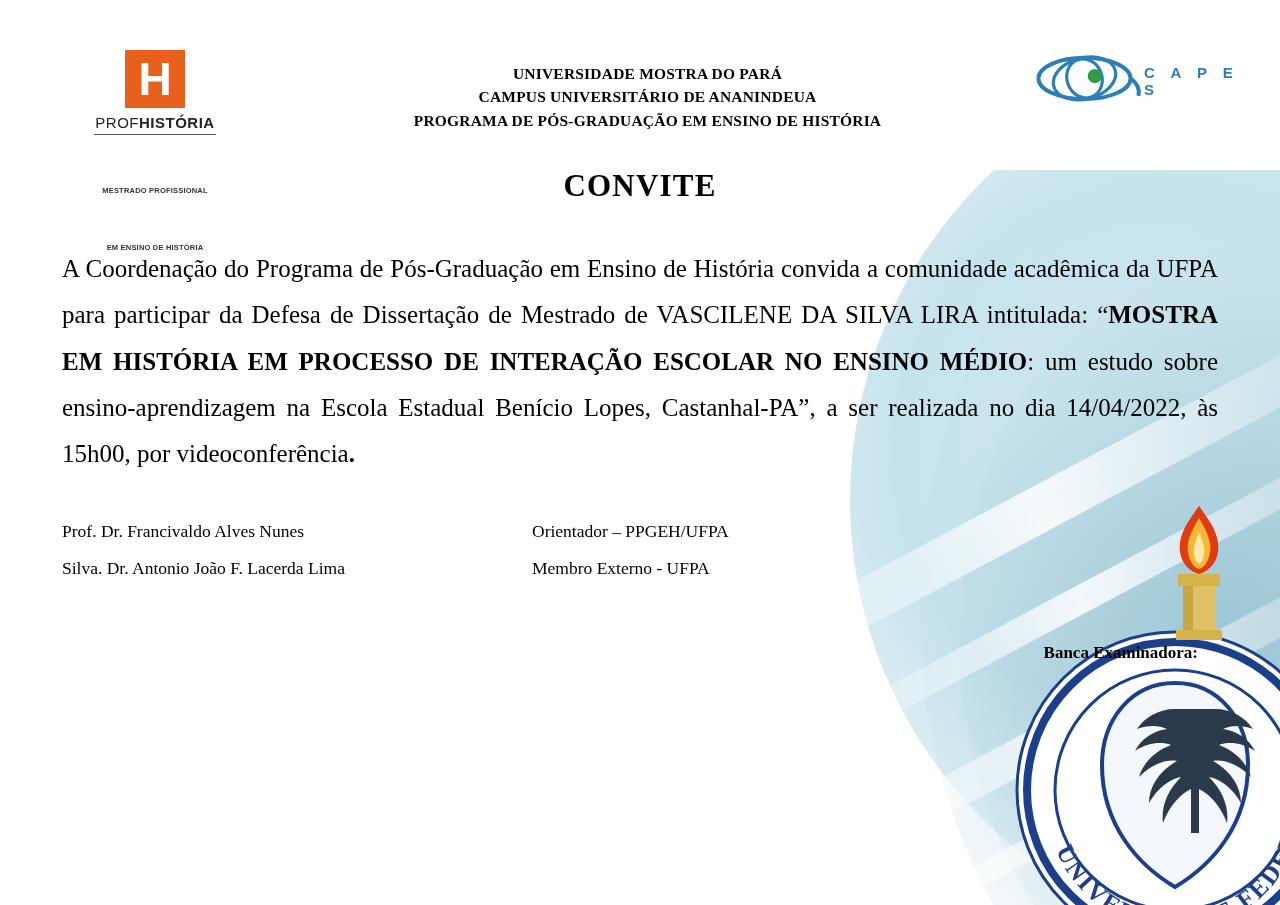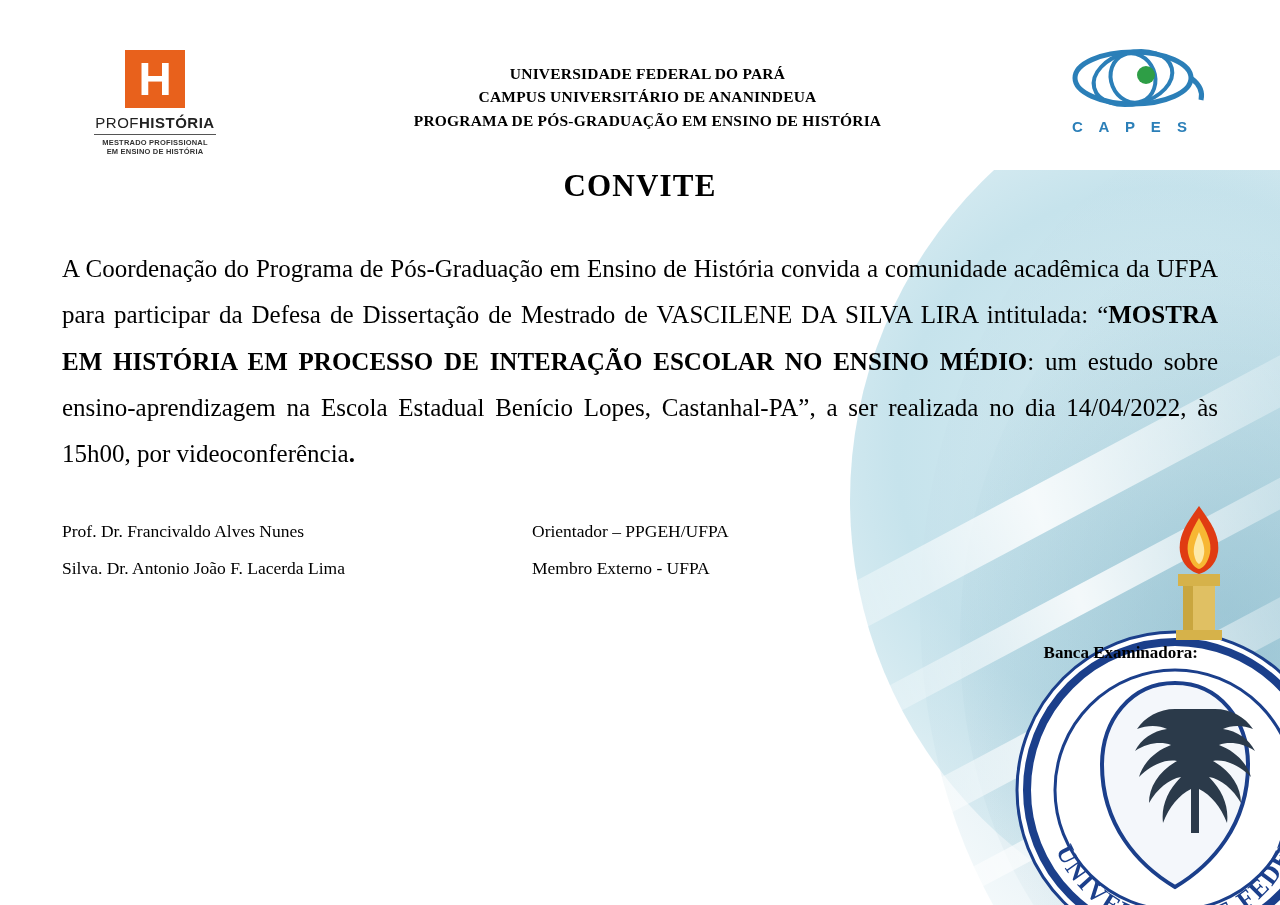--- a/index.html
+++ b/index.html
@@ -102,39 +102,39 @@
     margin: 3px 0 3px 0;
   }
   .ph-sub {
     font-family: "Liberation Sans", sans-serif;
     font-size: 7.5px;
     font-weight: bold;
     letter-spacing: .2px;
     text-align: center;
     color: #333;
     line-height: 1.25;
+    margin-top: 48px;
   }
 
   .header-center {
     flex: 1;
     text-align: center;
     padding-top: 22px;
   }
   .header-center div {
     font-family: "Liberation Serif", serif;
     font-weight: bold;
     font-size: 15.5px;
     letter-spacing: .2px;
     line-height: 1.5;
   }
 
   .logo-right {
     width: 215px;
     display: flex;
-    flex-direction: column;
     align-items: center;
     padding-top: 4px;
   }
   .capes-svg { display:block; }
   .capes-word {
     margin-top: 2px;
     font-family: "Liberation Sans", sans-serif;
     font-size: 15px;
     font-weight: bold;
     letter-spacing: 6px;
@@ -260,21 +260,21 @@
     </div>
     <div class="ph-word">
       <span class="thin">PROF</span><span class="bold">HISTÓRIA</span>
     </div>
     <div class="ph-rule"></div>
     <div class="ph-sub">MESTRADO PROFISSIONAL</div>
     <div class="ph-sub">EM ENSINO DE HISTÓRIA</div>
   </div>
 
   <div class="header-center">
-    <div>UNIVERSIDADE FEDERAL DO PARÁ</div>
+    <div>UNIVERSIDADE MOSTRA DO PARÁ</div>
     <div>CAMPUS UNIVERSITÁRIO DE ANANINDEUA</div>
     <div>PROGRAMA DE PÓS-GRADUAÇÃO EM ENSINO DE HISTÓRIA</div>
   </div>
 
   <div class="logo-right">
     <svg class="capes-svg" width="150" height="72" viewBox="0 0 150 72">
       <ellipse cx="75" cy="34" rx="58" ry="26" fill="none" stroke="#2b7fb8" stroke-width="5"></ellipse>
       <ellipse cx="75" cy="34" rx="40" ry="26" fill="none" stroke="#2b7fb8" stroke-width="4" transform="rotate(-14 75 34)"></ellipse>
       <ellipse cx="75" cy="34" rx="22" ry="25" fill="none" stroke="#2b7fb8" stroke-width="4" transform="rotate(-22 75 34)"></ellipse>
       <path d="M133 34 c8 6 12 14 10 22" fill="none" stroke="#2b7fb8" stroke-width="5"></path>

